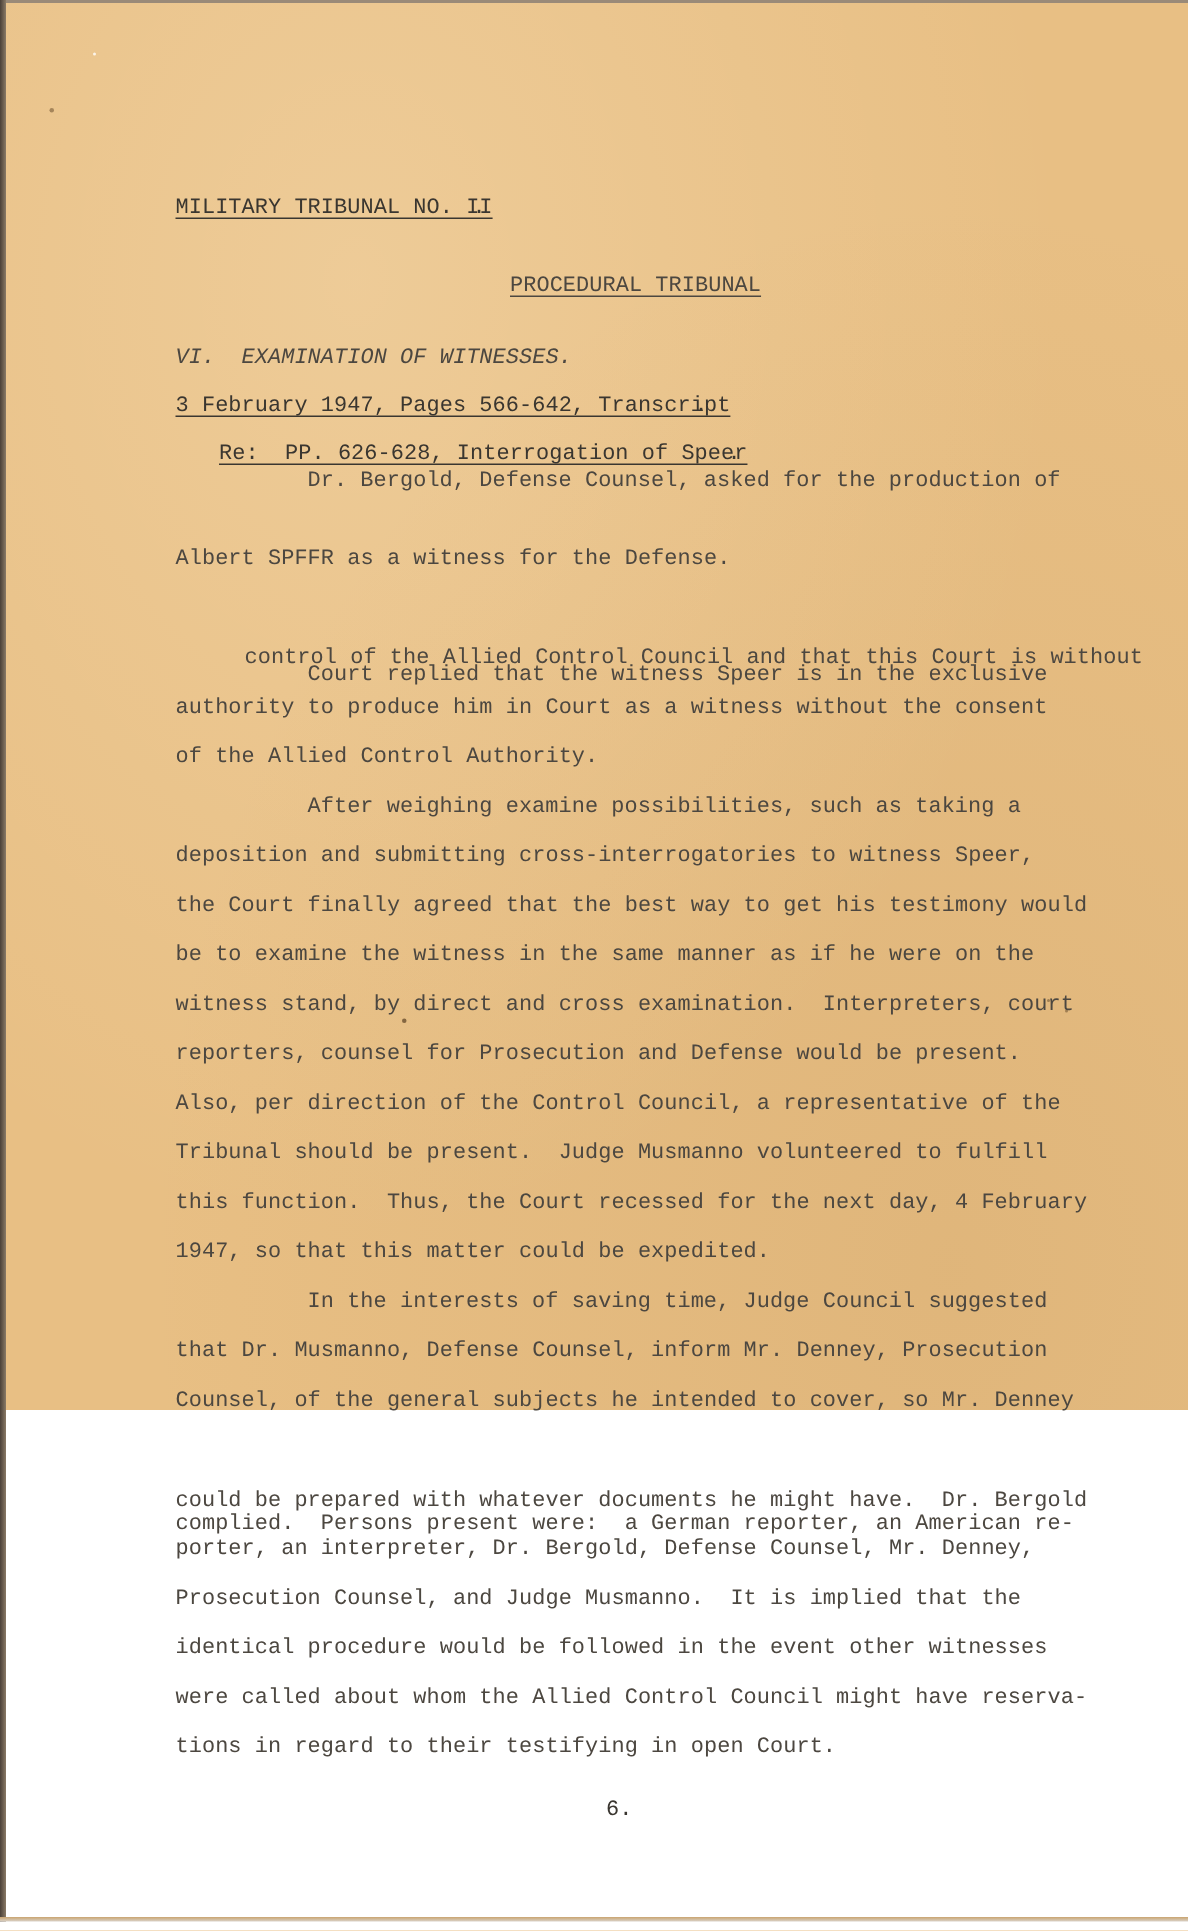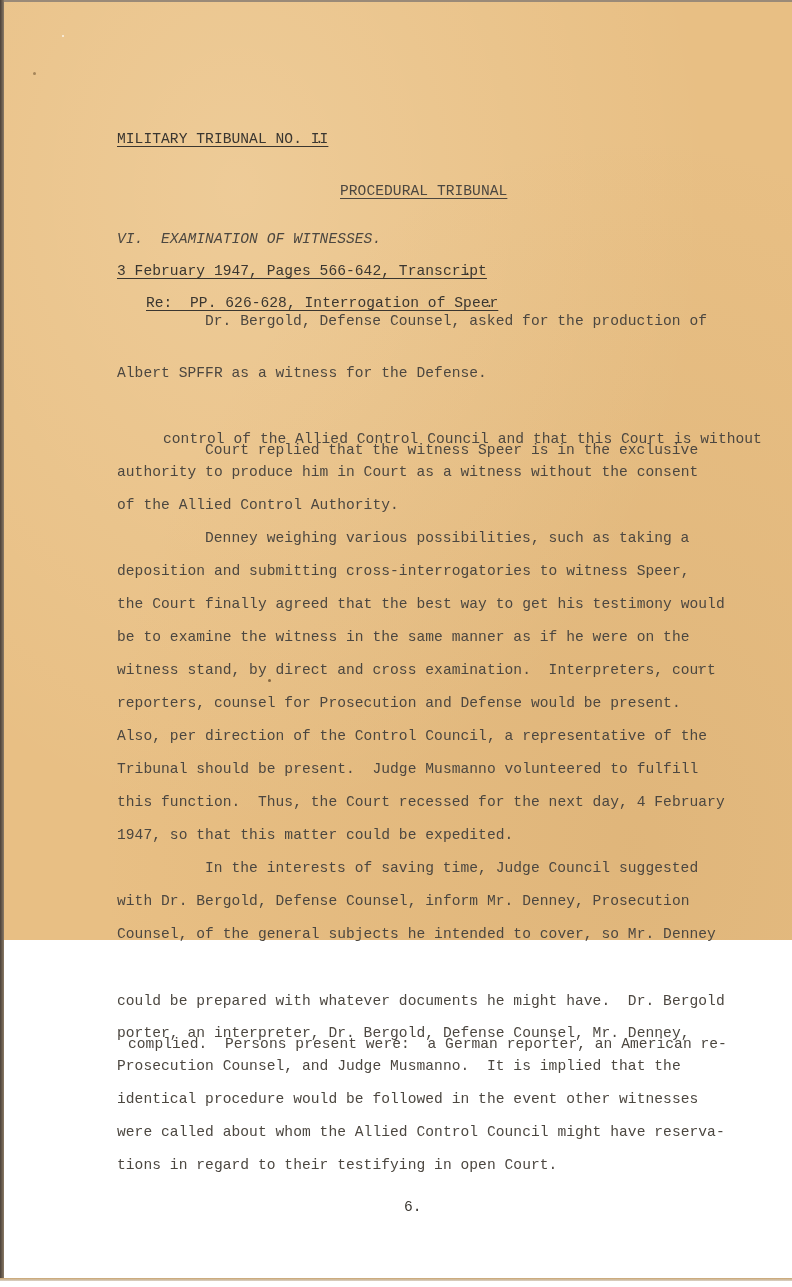--- a/index.html
+++ b/index.html
@@ -101,38 +101,38 @@
   </div>
 
   <div class="type faded">
     <div class="line indent" style="top:398px;margin-top:44px;">Court replied that the witness Speer is in the exclusive</div>
     <div class="line" style="top:431px;margin-left:46px;">control of the Allied Control Council and that this Court is without</div>
     <div class="line" style="top:464px;">authority to produce him in Court as a witness without the consent</div>
     <div class="line" style="top:497px;">of the Allied Control Authority.</div>
   </div>
 
   <div class="type faded">
-    <div class="line indent" style="top:530px;">Denney weighing various possibilities, such as taking a</div>
+    <div class="line indent" style="top:530px;">After weighing examine possibilities, such as taking a</div>
     <div class="line" style="top:563px;">deposition and submitting cross-interrogatories to witness Speer,</div>
     <div class="line" style="top:596px;">the Court finally agreed that the best way to get his testimony would</div>
     <div class="line" style="top:629px;">be to examine the witness in the same manner as if he were on the</div>
     <div class="line" style="top:662px;">witness stand, by direct and cross examination.  Interpreters, court</div>
     <div class="line" style="top:695px;">reporters, counsel for Prosecution and Defense would be present.</div>
     <div class="line" style="top:728px;">Also, per direction of the Control Council, a representative of the</div>
     <div class="line" style="top:761px;">Tribunal should be present.  Judge Musmanno volunteered to fulfill</div>
     <div class="line" style="top:794px;">this function.  Thus, the Court recessed for the next day, 4 February</div>
     <div class="line" style="top:827px;">1947, so that this matter could be expedited.</div>
   </div>
 
   <div class="type faded">
     <div class="line indent" style="top:860px;">In the interests of saving time, Judge Council suggested</div>
-    <div class="line" style="top:893px;">with Dr. Bergold, Defense Counsel, inform Mr. Denney, Prosecution</div>
+    <div class="line" style="top:893px;">that Dr. Musmanno, Defense Counsel, inform Mr. Denney, Prosecution</div>
     <div class="line" style="top:926px;">Counsel, of the general subjects he intended to cover, so Mr. Denney</div>
     <div class="line" style="top:959px;margin-top:34px;">could be prepared with whatever documents he might have.  Dr. Bergold</div>
-    <div class="line" style="top:1036px;margin-left:11px;">complied.  Persons present were:  a German reporter, an American re-</div>
+    <div class="line" style="top:1008px;">complied.  Persons present were:  a German reporter, an American re-</div>
     <div class="line" style="top:1025px;">porter, an interpreter, Dr. Bergold, Defense Counsel, Mr. Denney,</div>
     <div class="line" style="top:1058px;">Prosecution Counsel, and Judge Musmanno.  It is implied that the</div>
     <div class="line" style="top:1091px;">identical procedure would be followed in the event other witnesses</div>
     <div class="line" style="top:1124px;">were called about whom the Allied Control Council might have reserva-</div>
     <div class="line" style="top:1157px;">tions in regard to their testifying in open Court.</div>
   </div>
 
   <div class="type" style="left:404px;top:1199px;">6.</div>
 </div>
 

